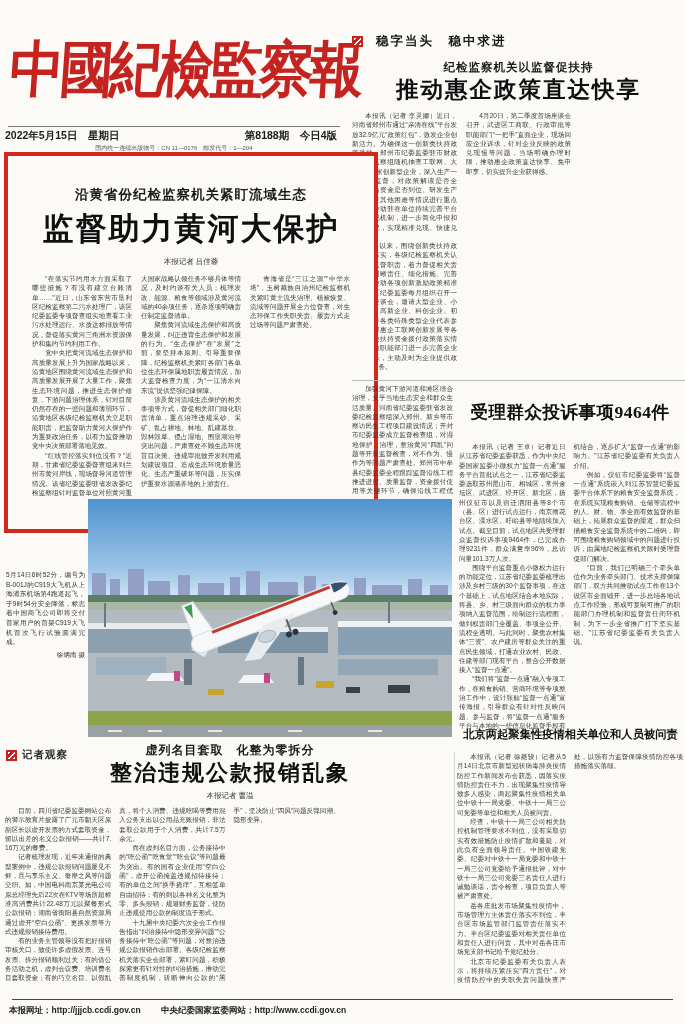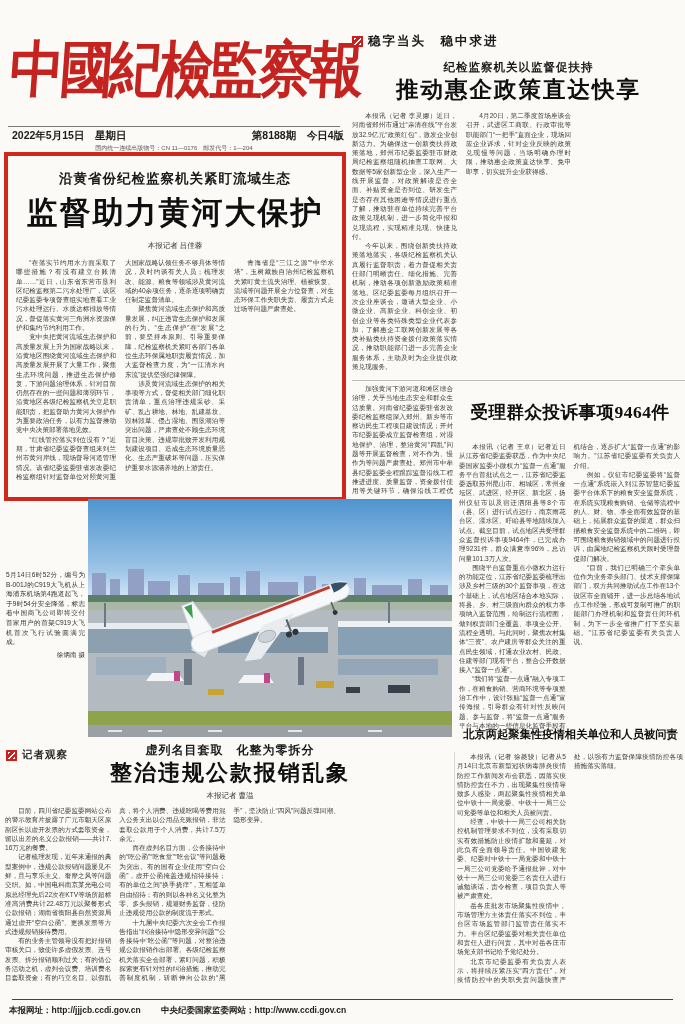--- a/index.html
+++ b/index.html
@@ -5,38 +5,38 @@
   html,body{margin:0;padding:0;}
   body{font-family:"Liberation Sans",sans-serif;background:#888;}
   .page{position:relative;width:685px;height:1024px;background:#fbfaf6;margin:0 auto;overflow:hidden;color:#2b2b2b;}
   .abs{position:absolute;}
   
   .masthead-title{left:10px;top:24px;width:334px;height:92px;font-family:"Liberation Serif",serif;
     font-weight:bold;color:#c5231f;font-size:54px;letter-spacing:-4px;text-align:center;line-height:92px;
     transform:skewX(-4deg) scaleY(1.12);white-space:nowrap;}
   .supervisor{left:14px;top:113px;width:322px;text-align:center;font-size:8.5px;font-weight:bold;color:#9e3b32;letter-spacing:.5px;}
   .mast-rule{left:8px;top:126px;width:332px;height:1px;background:#7a7a7a;}
-  .date-row{left:12px;top:129px;width:332px;display:flex;justify-content:space-between;font-size:10.5px;font-weight:bold;color:#1c1c1c;}
+  .date-row{left:5px;top:129px;width:332px;display:flex;justify-content:space-between;font-size:10.5px;font-weight:bold;color:#1c1c1c;}
   .pub-code{left:8px;top:144px;width:332px;text-align:center;font-size:6px;color:#555;}
   
   .kicker{text-align:center;font-weight:bold;color:#1b1b1b;}
   .headline{text-align:center;font-weight:bold;color:#0f0f0f;}
   .serifh{font-family:"Liberation Serif",serif;}
   .byline{text-align:center;font-size:7.5px;color:#333;}
   .bodytext{font-size:6.6px;line-height:9.3px;color:#3a3a3a;text-align:justify;word-break:break-all;overflow:hidden;column-fill:auto;}
   .bodytext p.bp{margin:0;text-indent:2em;}
   
-  .redbox{left:4px;top:152px;width:334px;height:341px;border:4px solid #d2281c;background:#fbfaf6;padding:0;}
+  .redbox{left:4px;top:152px;width:334px;height:341px;border:4px solid #d2281c;background:#fbfaf6;padding:16px;}
   .redbox .kicker{margin-top:14px;font-size:13.5px;letter-spacing:1px;}
   .redbox .headline{margin-top:4px;font-size:31px;letter-spacing:2px;}
   .redbox .byline{margin-top:7px;}
   .redbox .bodytext{margin:7px 8px 0 8px;height:228px;column-count:3;column-gap:9px;}
   .cont-col{left:352px;top:384px;width:101px;height:113px;}
   
-  .banner-row{left:352px;top:33px;width:333px;display:flex;align-items:center;gap:5px;}
+  .banner-row{left:352px;top:33px;width:333px;display:flex;align-items:center;gap:13px;}
   .logo-sq{width:11px;height:11px;background:#c5231f;display:inline-block;position:relative;flex:0 0 aupx;}
   .logo-sq:after{content:"";position:absolute;left:2px;top:2px;width:7px;height:7px;
     background:linear-gradient(135deg,#fff 0 18%,transparent 18% 45%,#fff 45% 60%,transparent 60% 80%,#fff 80%);}
   .banner-label{font-size:12.5px;font-weight:bold;letter-spacing:2px;color:#1a1a1a;}
   .cx-kicker{left:352px;top:60px;width:333px;font-size:11.5px;letter-spacing:1px;}
   .cx-headline{left:352px;top:74px;width:333px;font-size:22.5px;letter-spacing:2px;}
   .cx-body{left:352px;top:111px;width:333px;height:266px;column-count:3;column-gap:9px;}
   
   .photo{left:88px;top:499px;width:364px;height:238px;}
   .caption{left:6px;top:570px;width:79px;font-size:6.6px;line-height:9.6px;text-align:justify;word-break:break-all;color:#333;}

